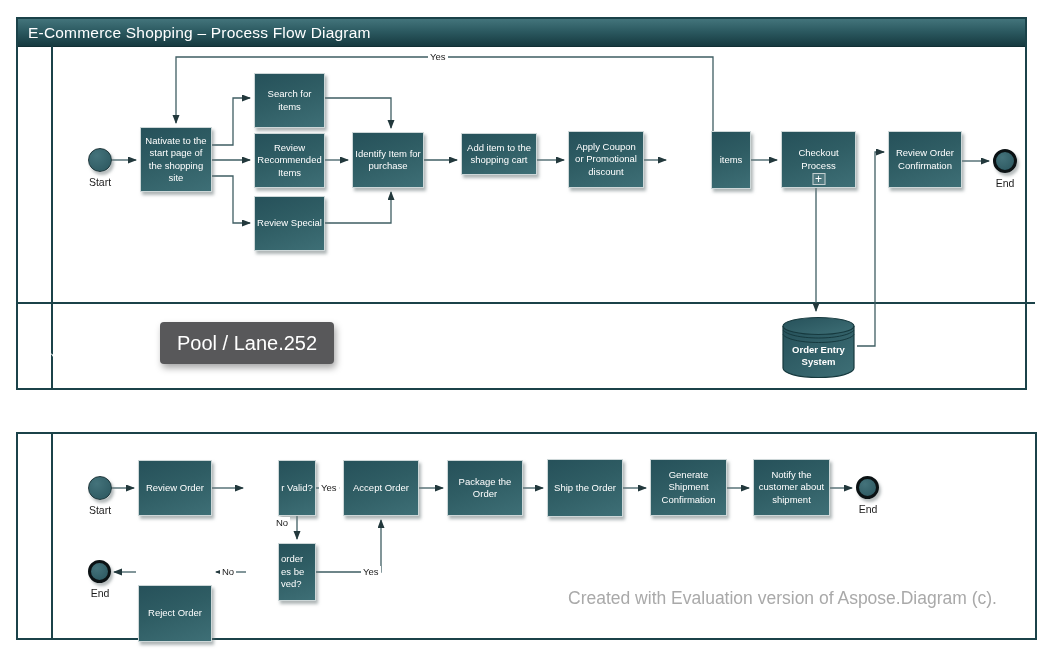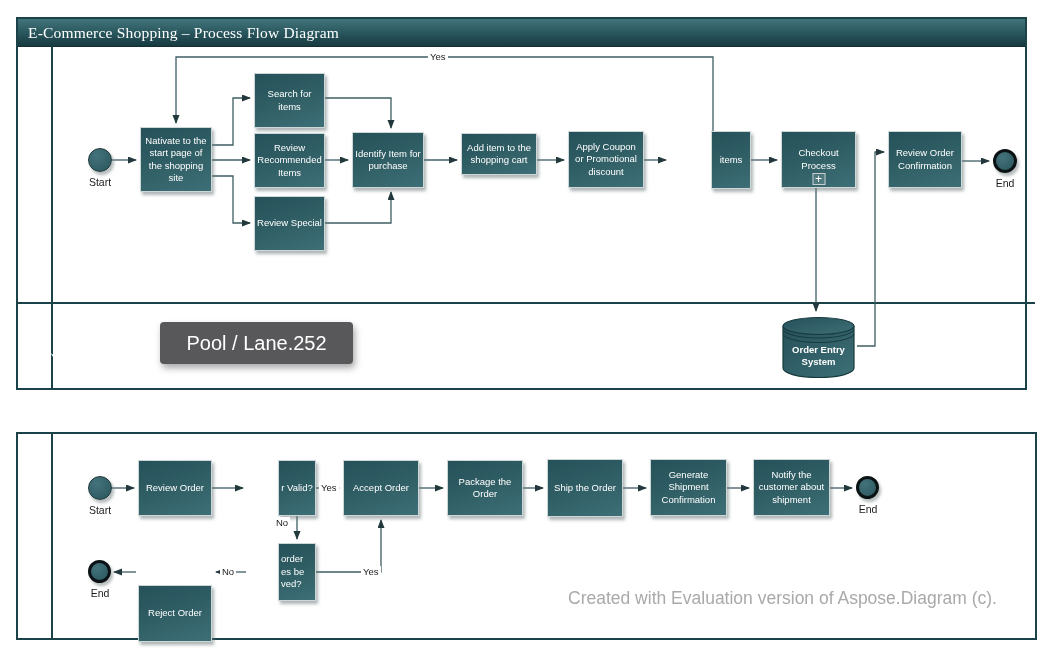--- a/index.html
+++ b/index.html
@@ -43,21 +43,21 @@
   .db-label{position:absolute;left:0;right:0;top:24px;color:#fff;font-size:9.5px;line-height:1.3;text-align:center;}
   
   .watermark{position:absolute;color:#a9a9a9;font-size:17.5px;white-space:nowrap;}
   svg.wires{position:absolute;left:0;top:0;pointer-events:none;}
 </style>
 </head>
 <body>
 
 <div class="canvas">
 
-  <div class="pool" style="left:16px;top:17px;width:1011px;height:373px;font-family:Liberation Serif, serif;">
+  <div class="pool" style="left:16px;top:17px;width:1011px;height:373px;">
     <div class="pool-header">
       <span class="pool-title">E-Commerce Shopping – Process Flow Diagram</span>
     </div>
   </div>
   <div class="lane-strip" style="left:18px;top:46px;width:35px;height:256px;">
     <span class="vlabel" style="font-size:13px;">Customer</span>
   </div>
   <div class="divider" style="left:18px;top:302px;width:1017px;height:2px;"></div>
   <div class="lane-strip" style="left:18px;top:304px;width:35px;height:84px;">
     <span class="vlabel" style="font-size:10.5px;">Order Entry
@@ -139,21 +139,21 @@
     </div>
   <div class="node" style="left:888px;top:131px;width:74px;height:57px;">
     <span class="lbl">Review Order Confirmation</span>
     </div>
 
   <div class="circle end" style="left:993px;top:149px;width:24px;height:24px;"></div>
   <div class="nlabel" style="left:987px;top:177px;width:36px;">End</div>
 
   <div class="elabel" style="left:428px;top:51px;">Yes</div>
 
-  <div class="tooltip" style="left:160px;top:322px;width:193px;height:42px;">
+  <div class="tooltip" style="left:160px;top:322px;width:174px;height:42px;">
     <span>Pool / Lane.252</span>
   </div>
 
   <div class="dbwrap" style="left:780px;top:314px;width:77px;height:66px;">
     <svg width="77" height="66">
       <defs>
         <linearGradient id="dbg" x1="0" y1="0" x2="1" y2="1">
           <stop offset="0" stop-color="#26515a"></stop>
             <stop offset="1" stop-color="#3e6f76"></stop>
         </linearGradient>

